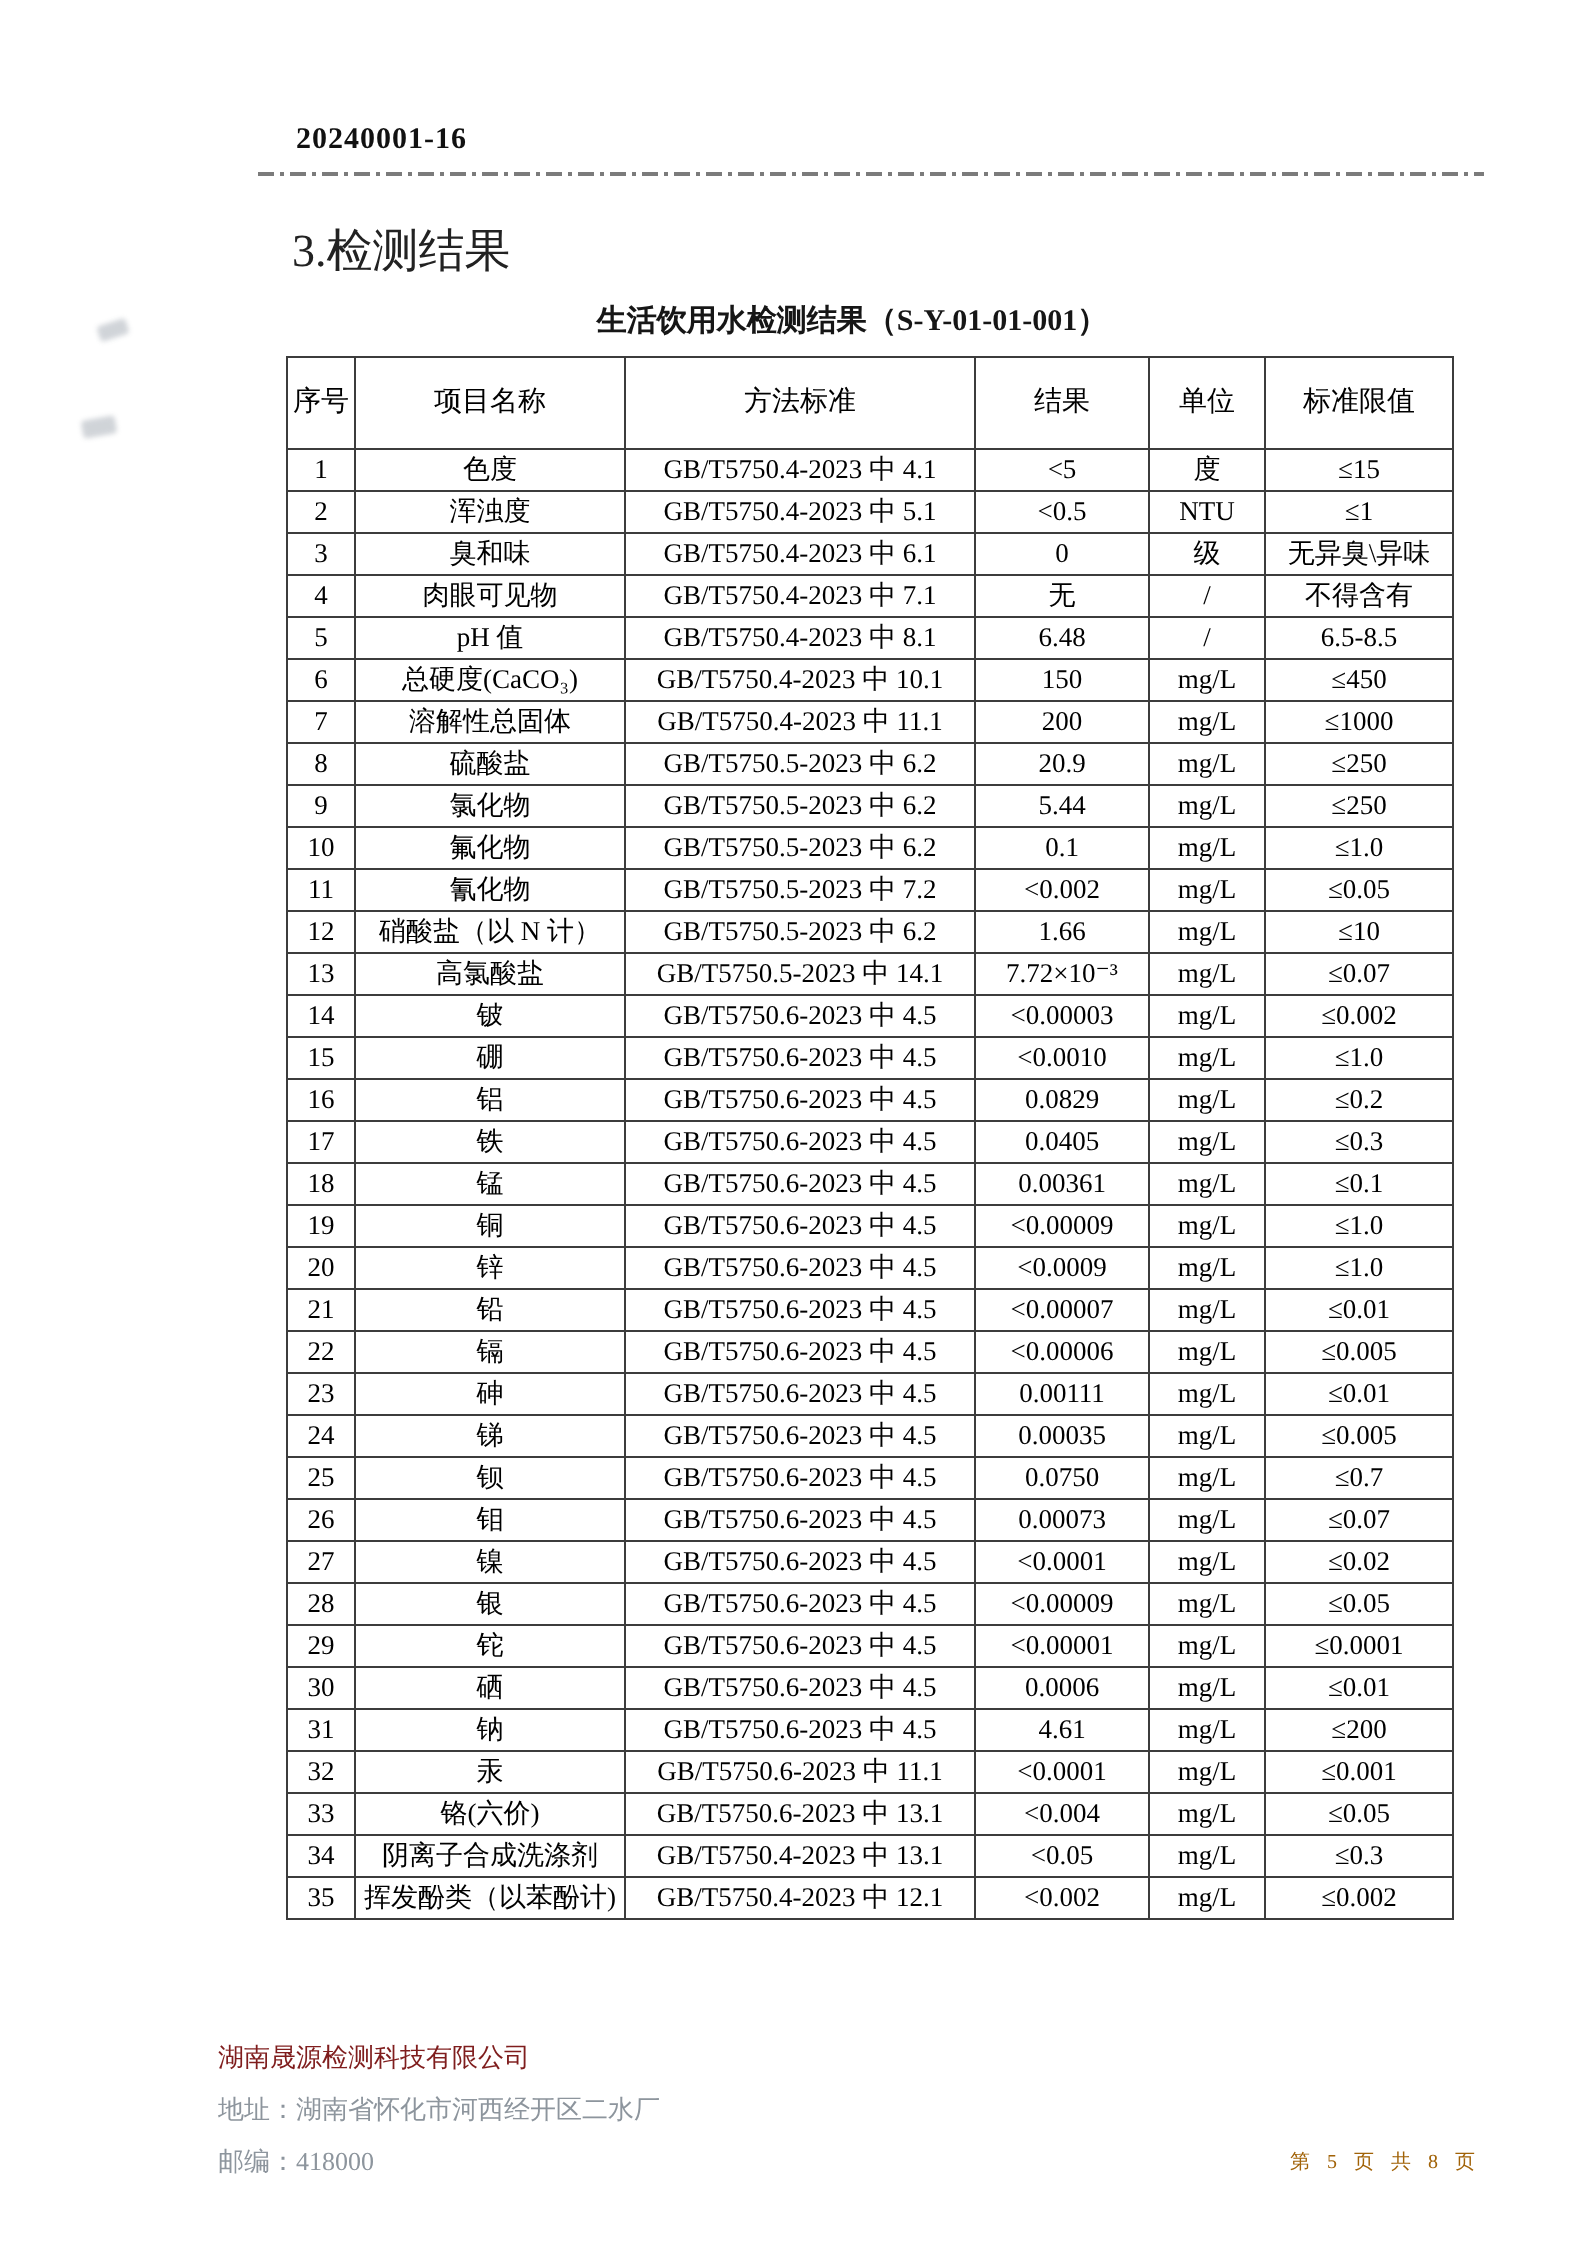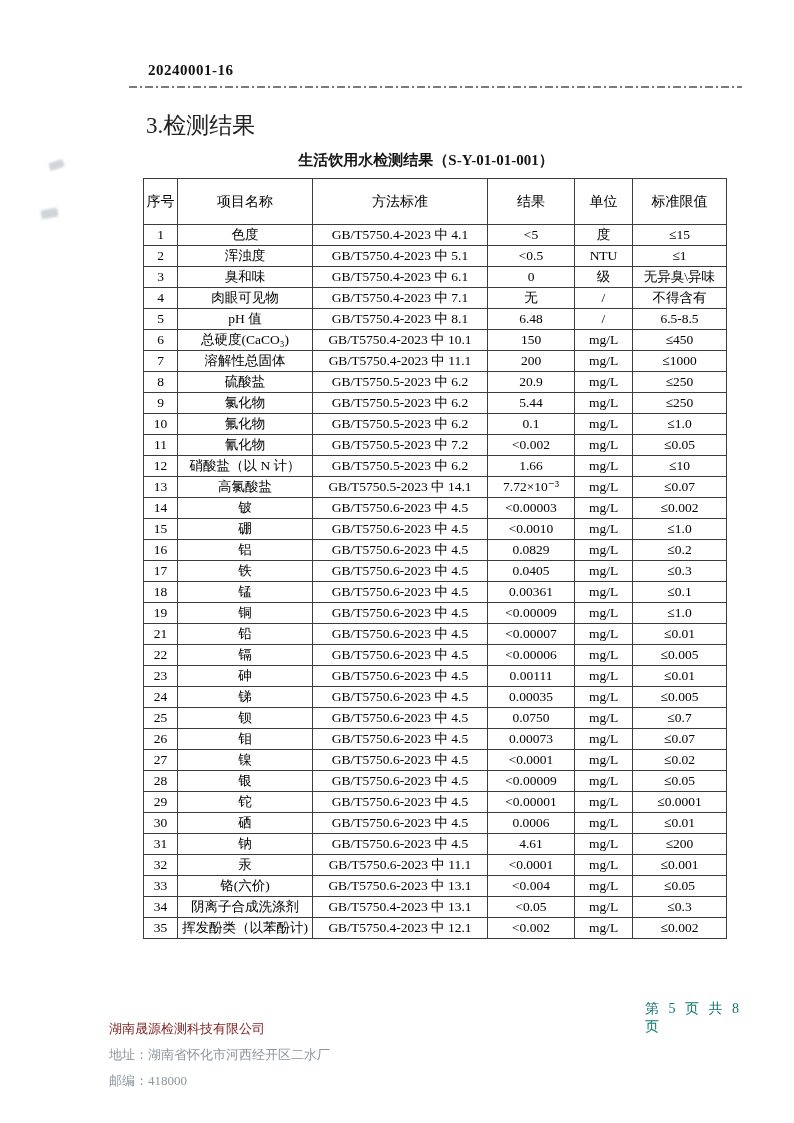--- a/index.html
+++ b/index.html
@@ -39,22 +39,22 @@
   }
   table.results thead tr { height:46px; }
   table.results thead th { font-size:14px; }
   table.results tbody tr { height:21px; }
   .footer-block {
     position:absolute; left:80px; top:1016px;
     font-size:13px; line-height:2.0; color:#8d959d;
   }
   .footer-block .company { color:#7f1d1d; }
   .page-indicator {
-    position:absolute; left:616px; top:1000px;
-    font-size:14px; letter-spacing:3px; color:#0f766e;
+    position:absolute; left:616px; top:1074px;
+    font-size:10px; letter-spacing:3px; color:#a16207;
   }
   
   .stamp-frag { position:absolute; opacity:.72; filter:blur(.5px); }
   .sf1 { left:780px; top:449px; width:5px; height:17px; background:#c96b6b; transform:rotate(22deg); border-radius:1px; }
   .sf2 { left:769px; top:486px; width:17px; height:30px; border:2px solid #cc6a6a;
          background:repeating-linear-gradient(to bottom, transparent 0 6px, #cc6a6a 6px 8px); }
   .sf3a { left:764px; top:552px; width:14px; height:4px; background:#c96b6b; transform:rotate(-28deg); }
   .sf3b { left:774px; top:551px; width:12px; height:4px; background:#c96b6b; transform:rotate(30deg); }
   .sf4 { left:770px; top:593px; width:15px; height:36px;
          background:repeating-linear-gradient(to bottom, #cc6a6a 0 3px, transparent 3px 9px); }
@@ -240,20 +240,28 @@
         </tr>
         <tr>
           <td>19</td>
           <td>铜</td>
           <td>GB/T5750.6-2023 中 4.5</td>
           <td>&lt;0.00009</td>
           <td>mg/L</td>
           <td>≤1.0</td>
         </tr>
         <tr>
+          <td>20</td>
+          <td>锌</td>
+          <td>GB/T5750.6-2023 中 4.5</td>
+          <td>&lt;0.0009</td>
+          <td>mg/L</td>
+          <td>≤1.0</td>
+        </tr>
+        <tr>
           <td>21</td>
           <td>铅</td>
           <td>GB/T5750.6-2023 中 4.5</td>
           <td>&lt;0.00007</td>
           <td>mg/L</td>
           <td>≤0.01</td>
         </tr>
         <tr>
           <td>22</td>
           <td>镉</td>

